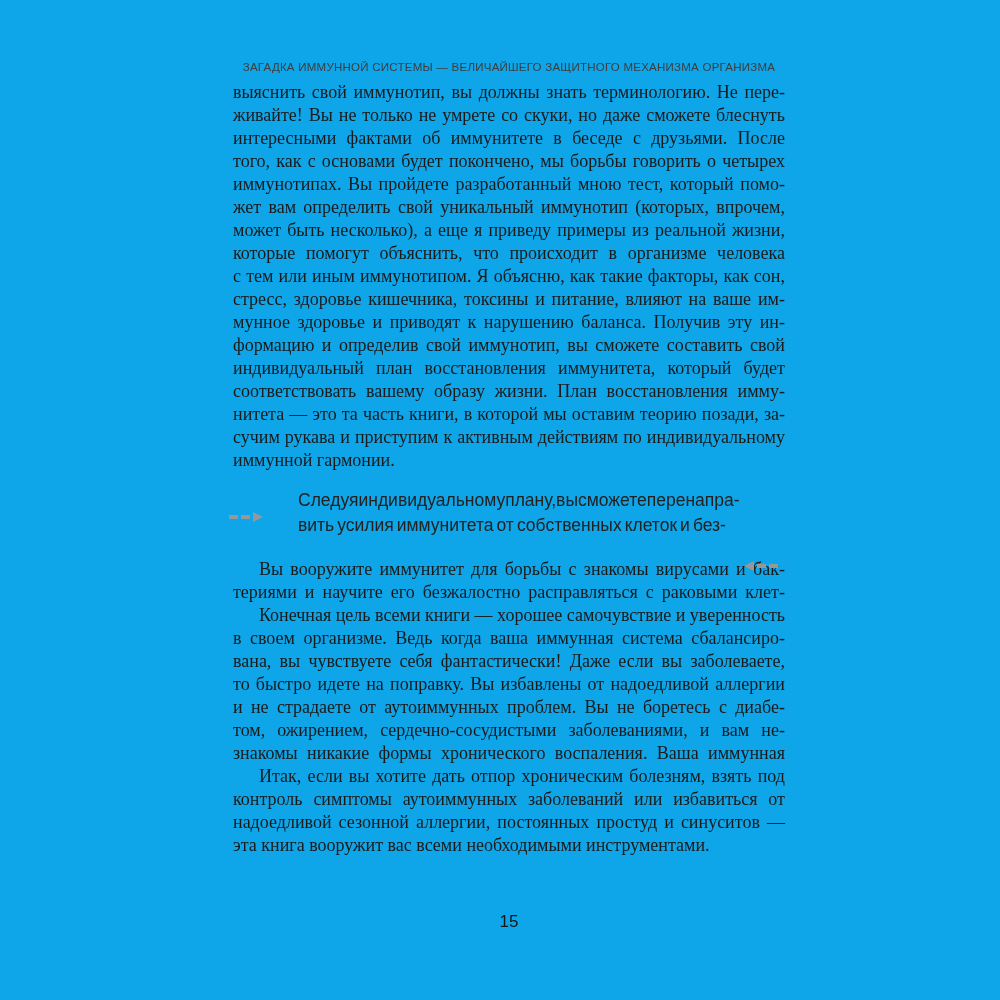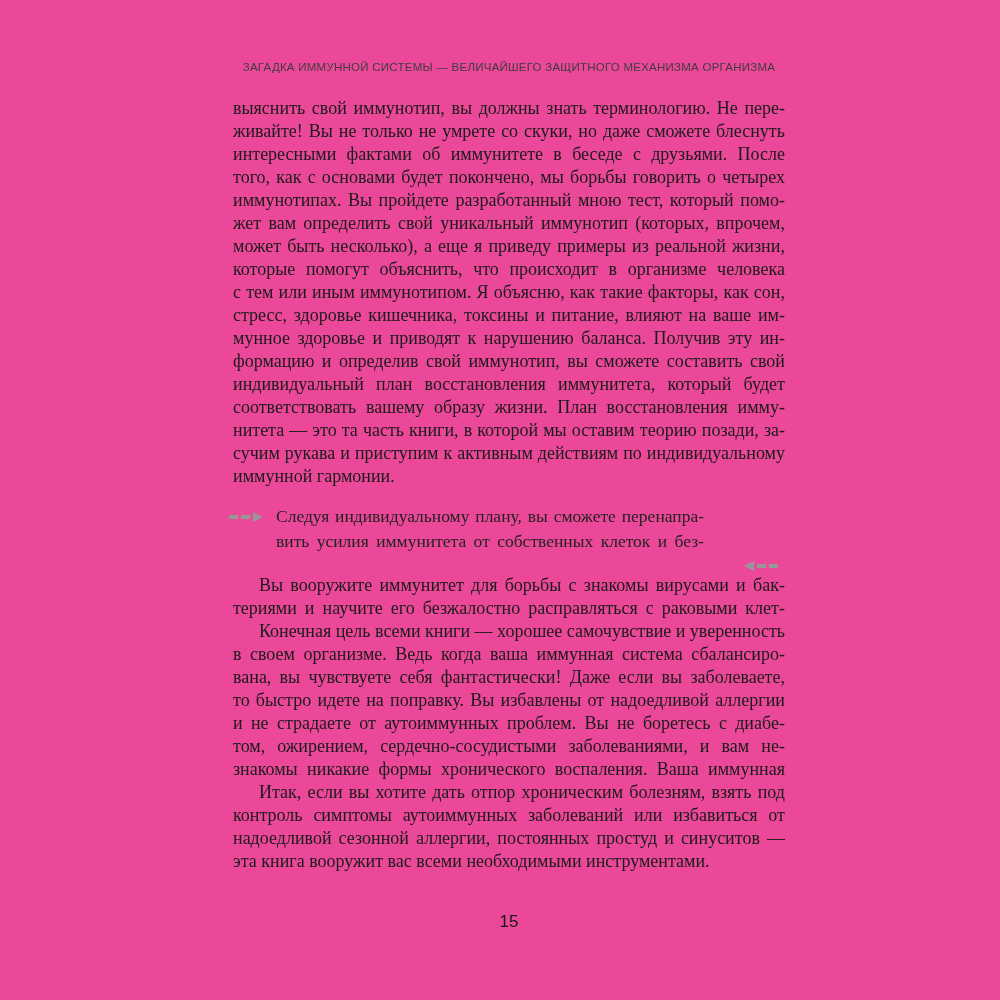--- a/index.html
+++ b/index.html
@@ -1,55 +1,55 @@
 <!DOCTYPE html>
 <html lang="ru"><head>
 <meta charset="utf-8">
 <style>
   html,body{margin:0;padding:0;background:#e9e9e9;}
   .page{
     position:relative;
     width:1000px;height:1000px;
-    background:#ec4899;
+    background:#0ea5e9;
     overflow:hidden;
     font-family:"Liberation Serif", serif;
   }
   .running-head{
     position:absolute;
     top:61px;left:212px;width:594px;
     text-align:center;
     font-family:"Liberation Sans", sans-serif;
     font-size:11.5px;
     letter-spacing:0.25px;
     color:#3d3d3d;
     white-space:nowrap;
   }
   .content{
     position:absolute;
-    left:233px;top:97px;width:552px;
+    left:233px;top:81px;width:552px;
     color:#1b1b1b;
     font-size:18px;
   }
   .block{margin:0;}
   .line{
     display:flex;
     justify-content:space-between;
     height:23px;
     line-height:23px;
     white-space:nowrap;
     overflow:visible;
   }
   .line.last{display:block;}
   .line.indent{padding-left:26px;}
   .paragraph{font-family:"Liberation Serif", serif;}
   .quote{
     position:relative;
-    margin:16px 0 20px 43px;
+    margin:16px 0 20px 65px;
     width:428px;
-    font-family:Liberation Serif, serif;
+    font-family:Liberation Sans, sans-serif;
     font-size:17.5px;
     color:#222222;
   }
   .quote .line{height:25px;line-height:25px;}
   .arrow{
     position:absolute;
     display:flex;
     align-items:center;
     gap:3px;
     height:12px;

